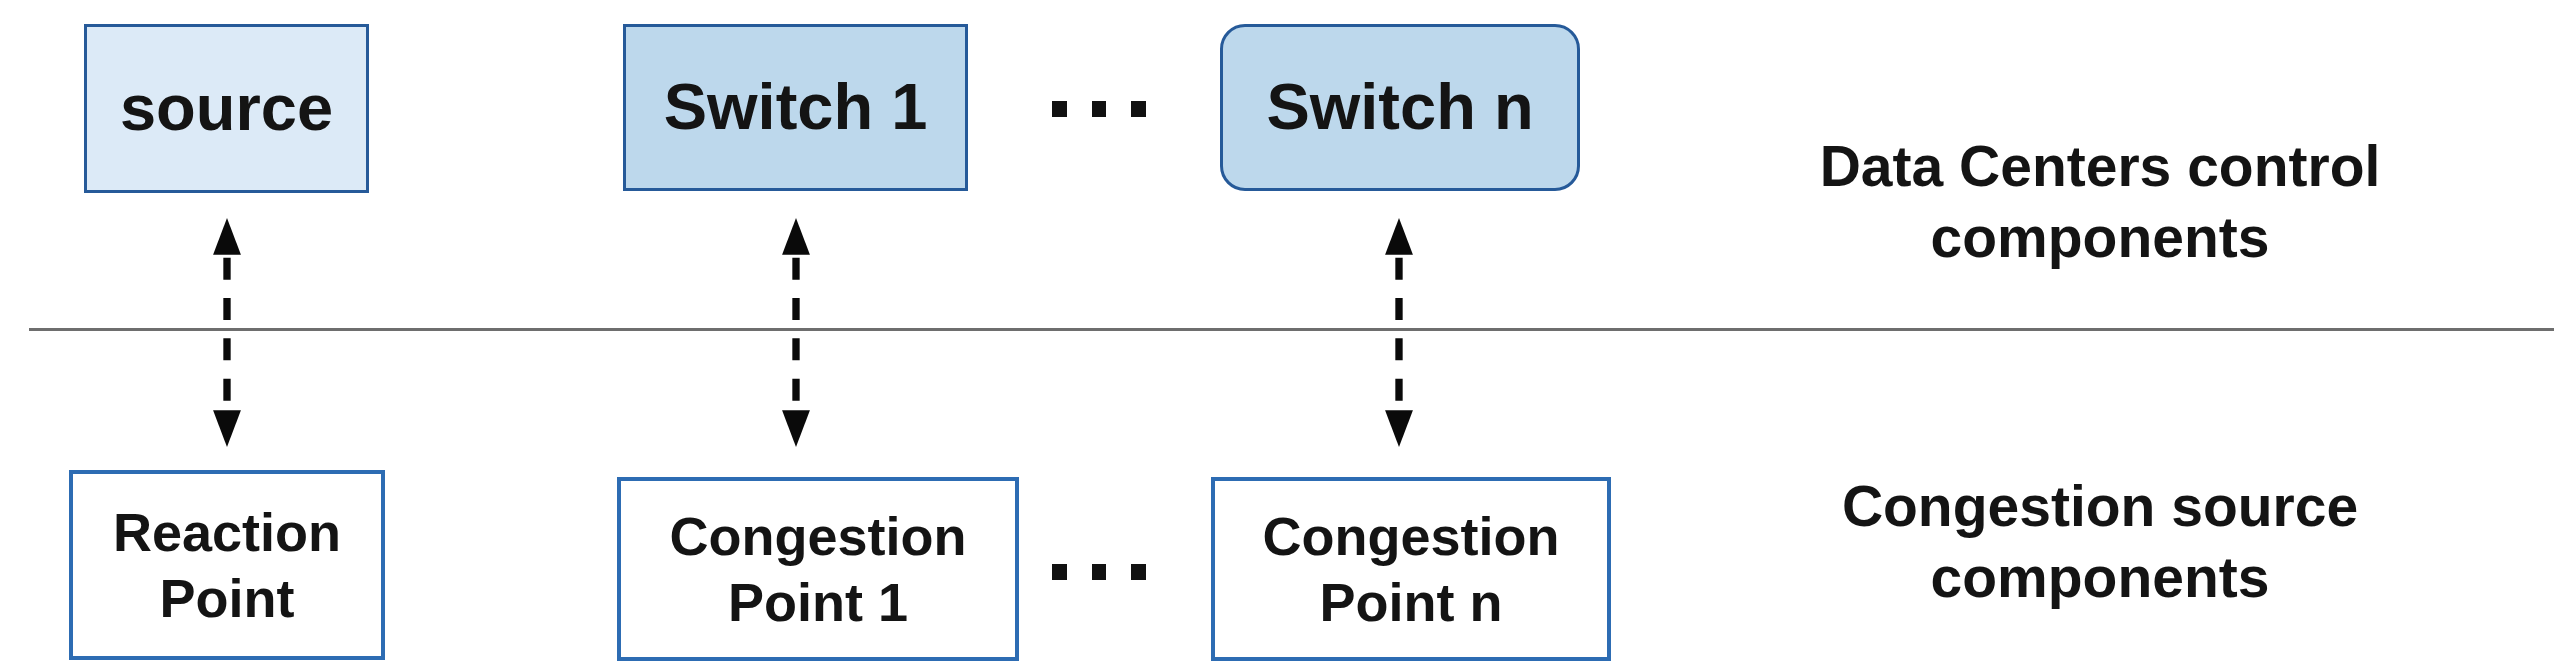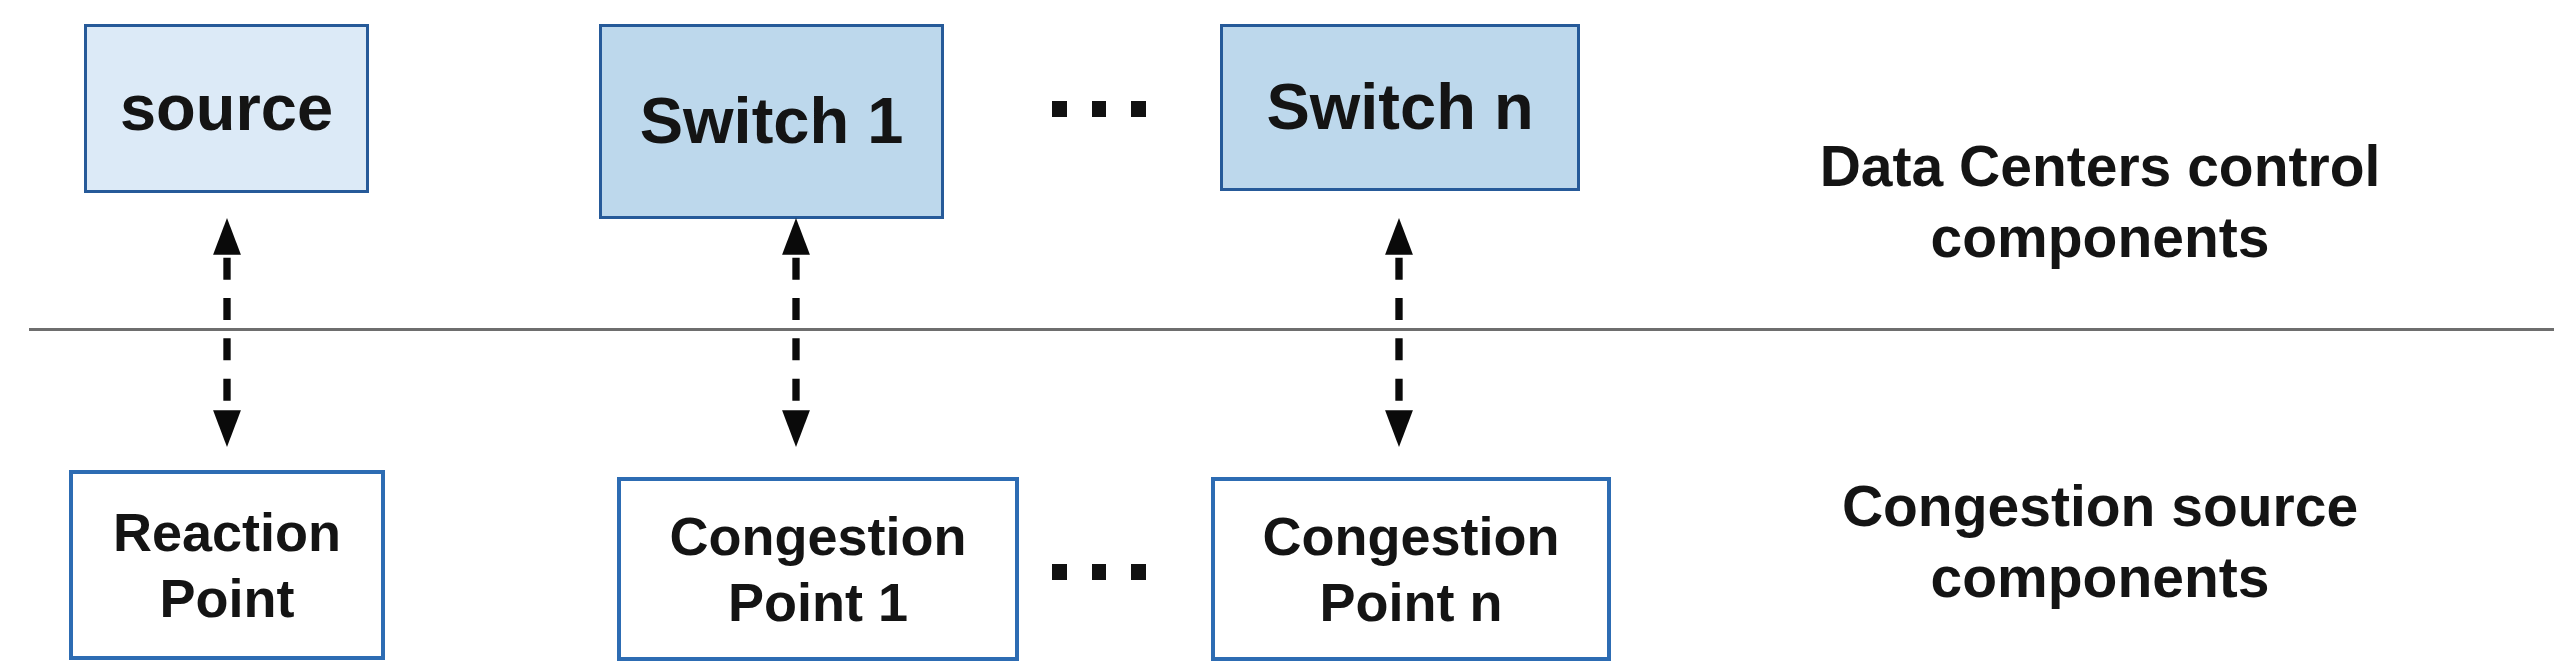--- a/index.html
+++ b/index.html
@@ -37,22 +37,22 @@
     line-height:1.05;
   }
   .bottom-node{
     border:4.4px solid var(--bottom-box-border);
     background:var(--bottom-box-fill);
     font-size:54px;
     line-height:66px;
     white-space:pre-line;
   }
   #node-source{left:84px;top:23.5px;width:285px;height:169px;background:var(--source-fill);}
-  #node-switch-1{left:599px;top:24px;width:345px;height:195px;background:var(--switch-fill);}
-  #node-switch-n{left:1220px;top:24px;width:360px;height:167px;background:var(--switch-fill);}
+  #node-switch-1{left:623px;top:24px;width:345px;height:167px;background:var(--switch-fill);}
+  #node-switch-n{left:1220px;top:24px;width:360px;height:167px;background:var(--switch-fill);border-radius:25px;}
   #node-reaction-point{left:69px;top:470px;width:316px;height:190px;}
   #node-congestion-point-1{left:617px;top:477px;width:402px;height:184px;}
   #node-congestion-point-n{left:1211px;top:477px;width:400px;height:184px;}
 
   .ellipsis{
     position:absolute;
     display:flex;
     gap:25px;
     align-items:center;
   }

